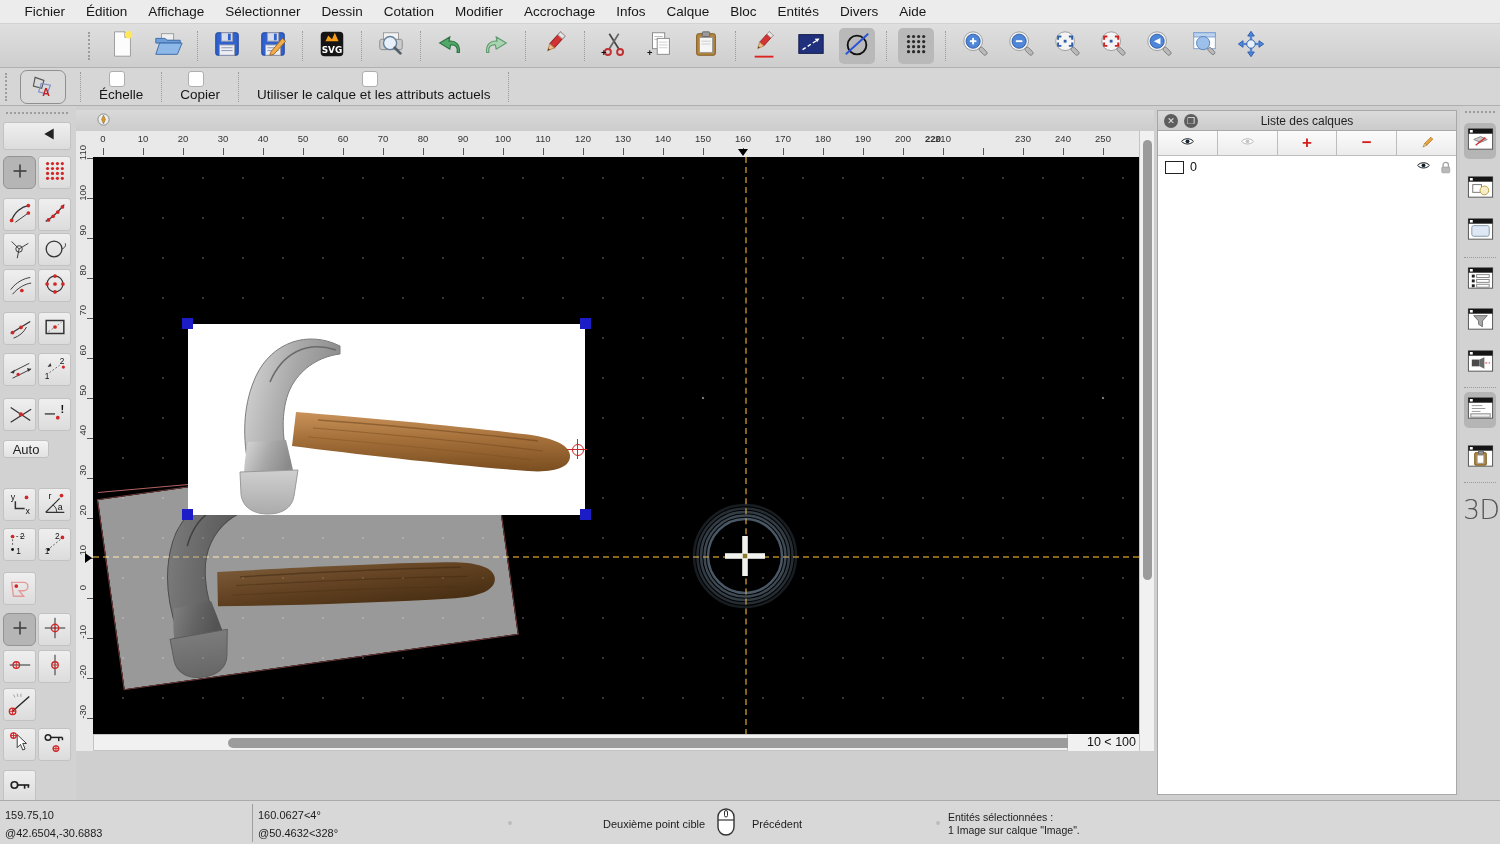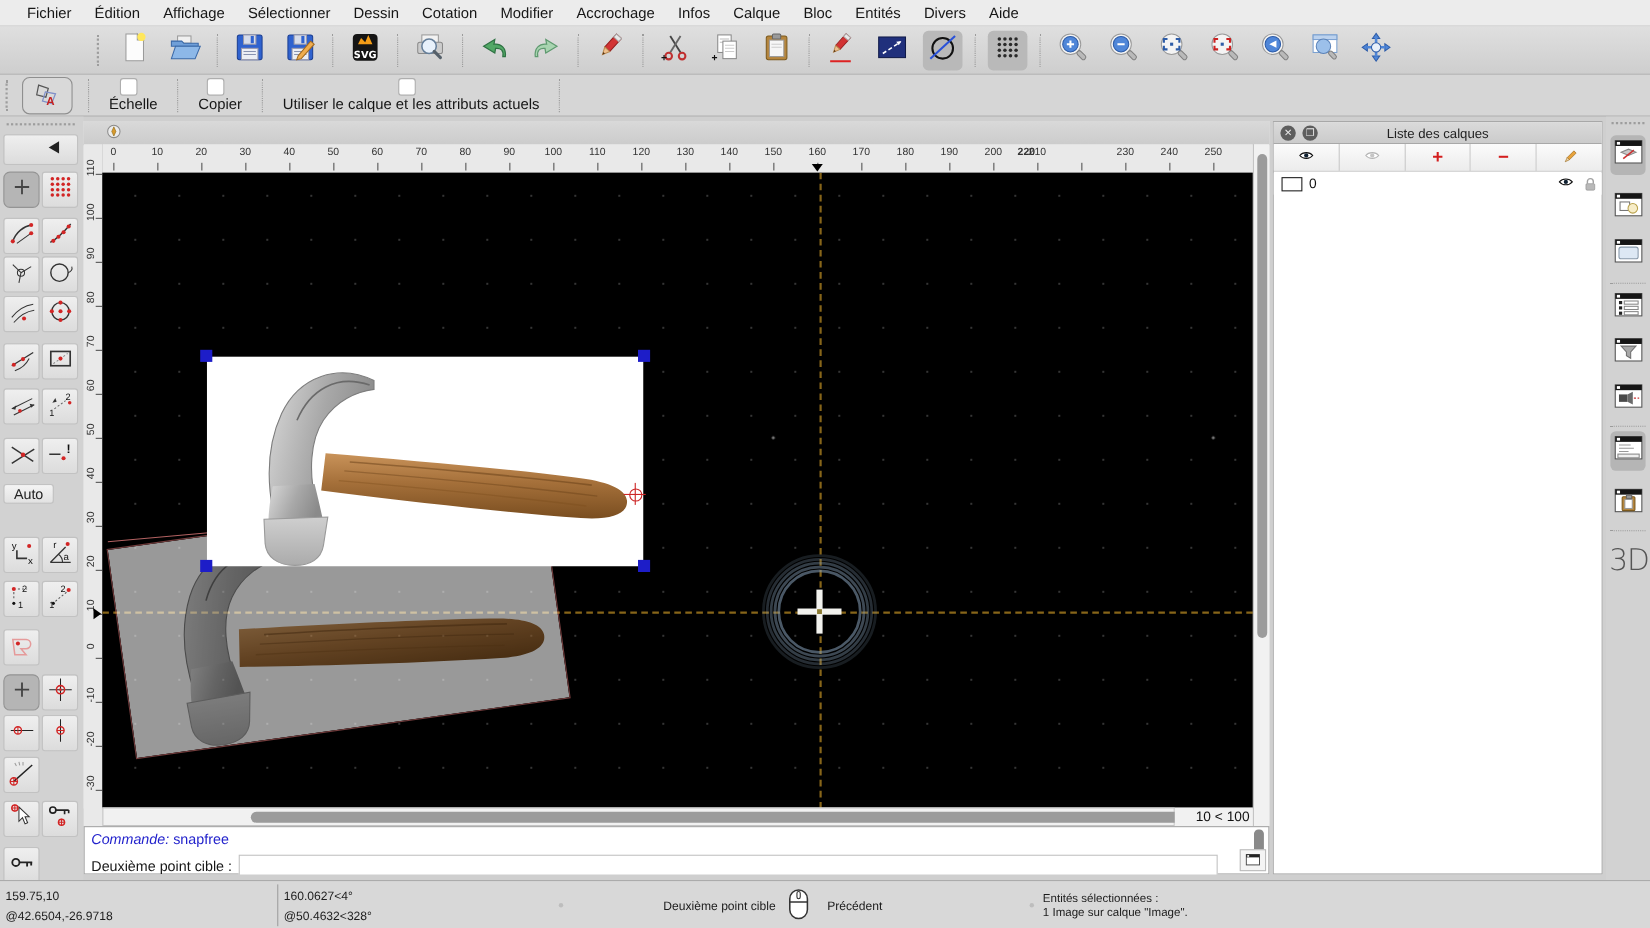--- a/index.html
+++ b/index.html
@@ -822,38 +822,20 @@
 
     <div class="scroll-h">
         <div class="thumb"></div>
       </div>
     <div class="grid-label">10 &lt; 100</div>
     <div class="scroll-v">
         <div class="thumb"></div>
       </div>
   </div>
 
-  <div class="cmd-dock">
-    <div class="cmd-history">
-      <span class="pfx">Commande:</span>
-      <span>snapfree</span>
-    </div>
-    <div class="cmd-prompt-row">
-      <span>Deuxième point cible :</span>
-      <input class="cmd-input" value="" style="">
-    </div>
-    <div class="cmd-scroll"></div>
-    <div class="cmd-detach">
-      <svg viewBox="0 0 16 14" width="14" height="12">
-        <rect x="1" y="1" width="14" height="11" fill="#fff" stroke="#444"></rect>
-        <rect x="1" y="1" width="14" height="3" fill="#222"></rect>
-        <rect x="2" y="1.6" width="2" height="1.8" fill="#fff"></rect>
-      </svg>
-    </div>
-  </div>
   <div class="gapstrip"></div>
 
   <div class="dock">
     <div class="dock-title">
       <span class="dock-btn" style="left:6px;">✕</span>
       <span class="dock-btn" style="left:26px;">❐</span>
       <span class="ttl">Liste des calques</span>
     </div>
     <div class="layer-toolbar">
         <div class="pbtn">
@@ -994,21 +976,21 @@
             <rect x="13" y="9.5" width="5" height="3" fill="#999" stroke="#666"></rect>
             <rect x="11.5" y="13.5" width="7" height="8.5" fill="#fff" stroke="#999"></rect>
           </svg></span>
       </div>
       <div class="rsep" style="top: 376px;"></div>
       <div class="threed" style="top: 388px;">3D</div>
     </div>
 
   <div class="statusbar">
     <span class="sb-abs" style="left:5px;top:8px;">159.75,10</span>
-    <span class="sb-abs" style="left:5px;top:26px;">@42.6504,-26.9718</span>
+    <span class="sb-abs" style="left:5px;top:26px;">@42.6504,-30.6883</span>
     <span class="sb-div"></span>
     <span class="sb-abs" style="left:258px;top:8px;">160.0627&lt;4°</span>
     <span class="sb-abs" style="left:258px;top:26px;">@50.4632&lt;328°</span>
     <span class="sb-dot" style="left:508px;top:20px;"></span>
     <span class="sb-abs" style="left:603px;top:17px;">Deuxième point cible</span>
     <svg class="sb-abs" style="left:714px;top:5px;" viewBox="0 0 24 32" width="24" height="32">
       <rect x="4" y="3" width="16" height="26" rx="8" fill="#fff" stroke="#333" stroke-width="1.4"></rect>
       <line x1="4" y1="14" x2="20" y2="14" stroke="#333" stroke-width="1.2"></line>
       <rect x="10.5" y="4.5" width="3" height="6.5" rx="1.5" fill="#fff" stroke="#333"></rect>
     </svg>

